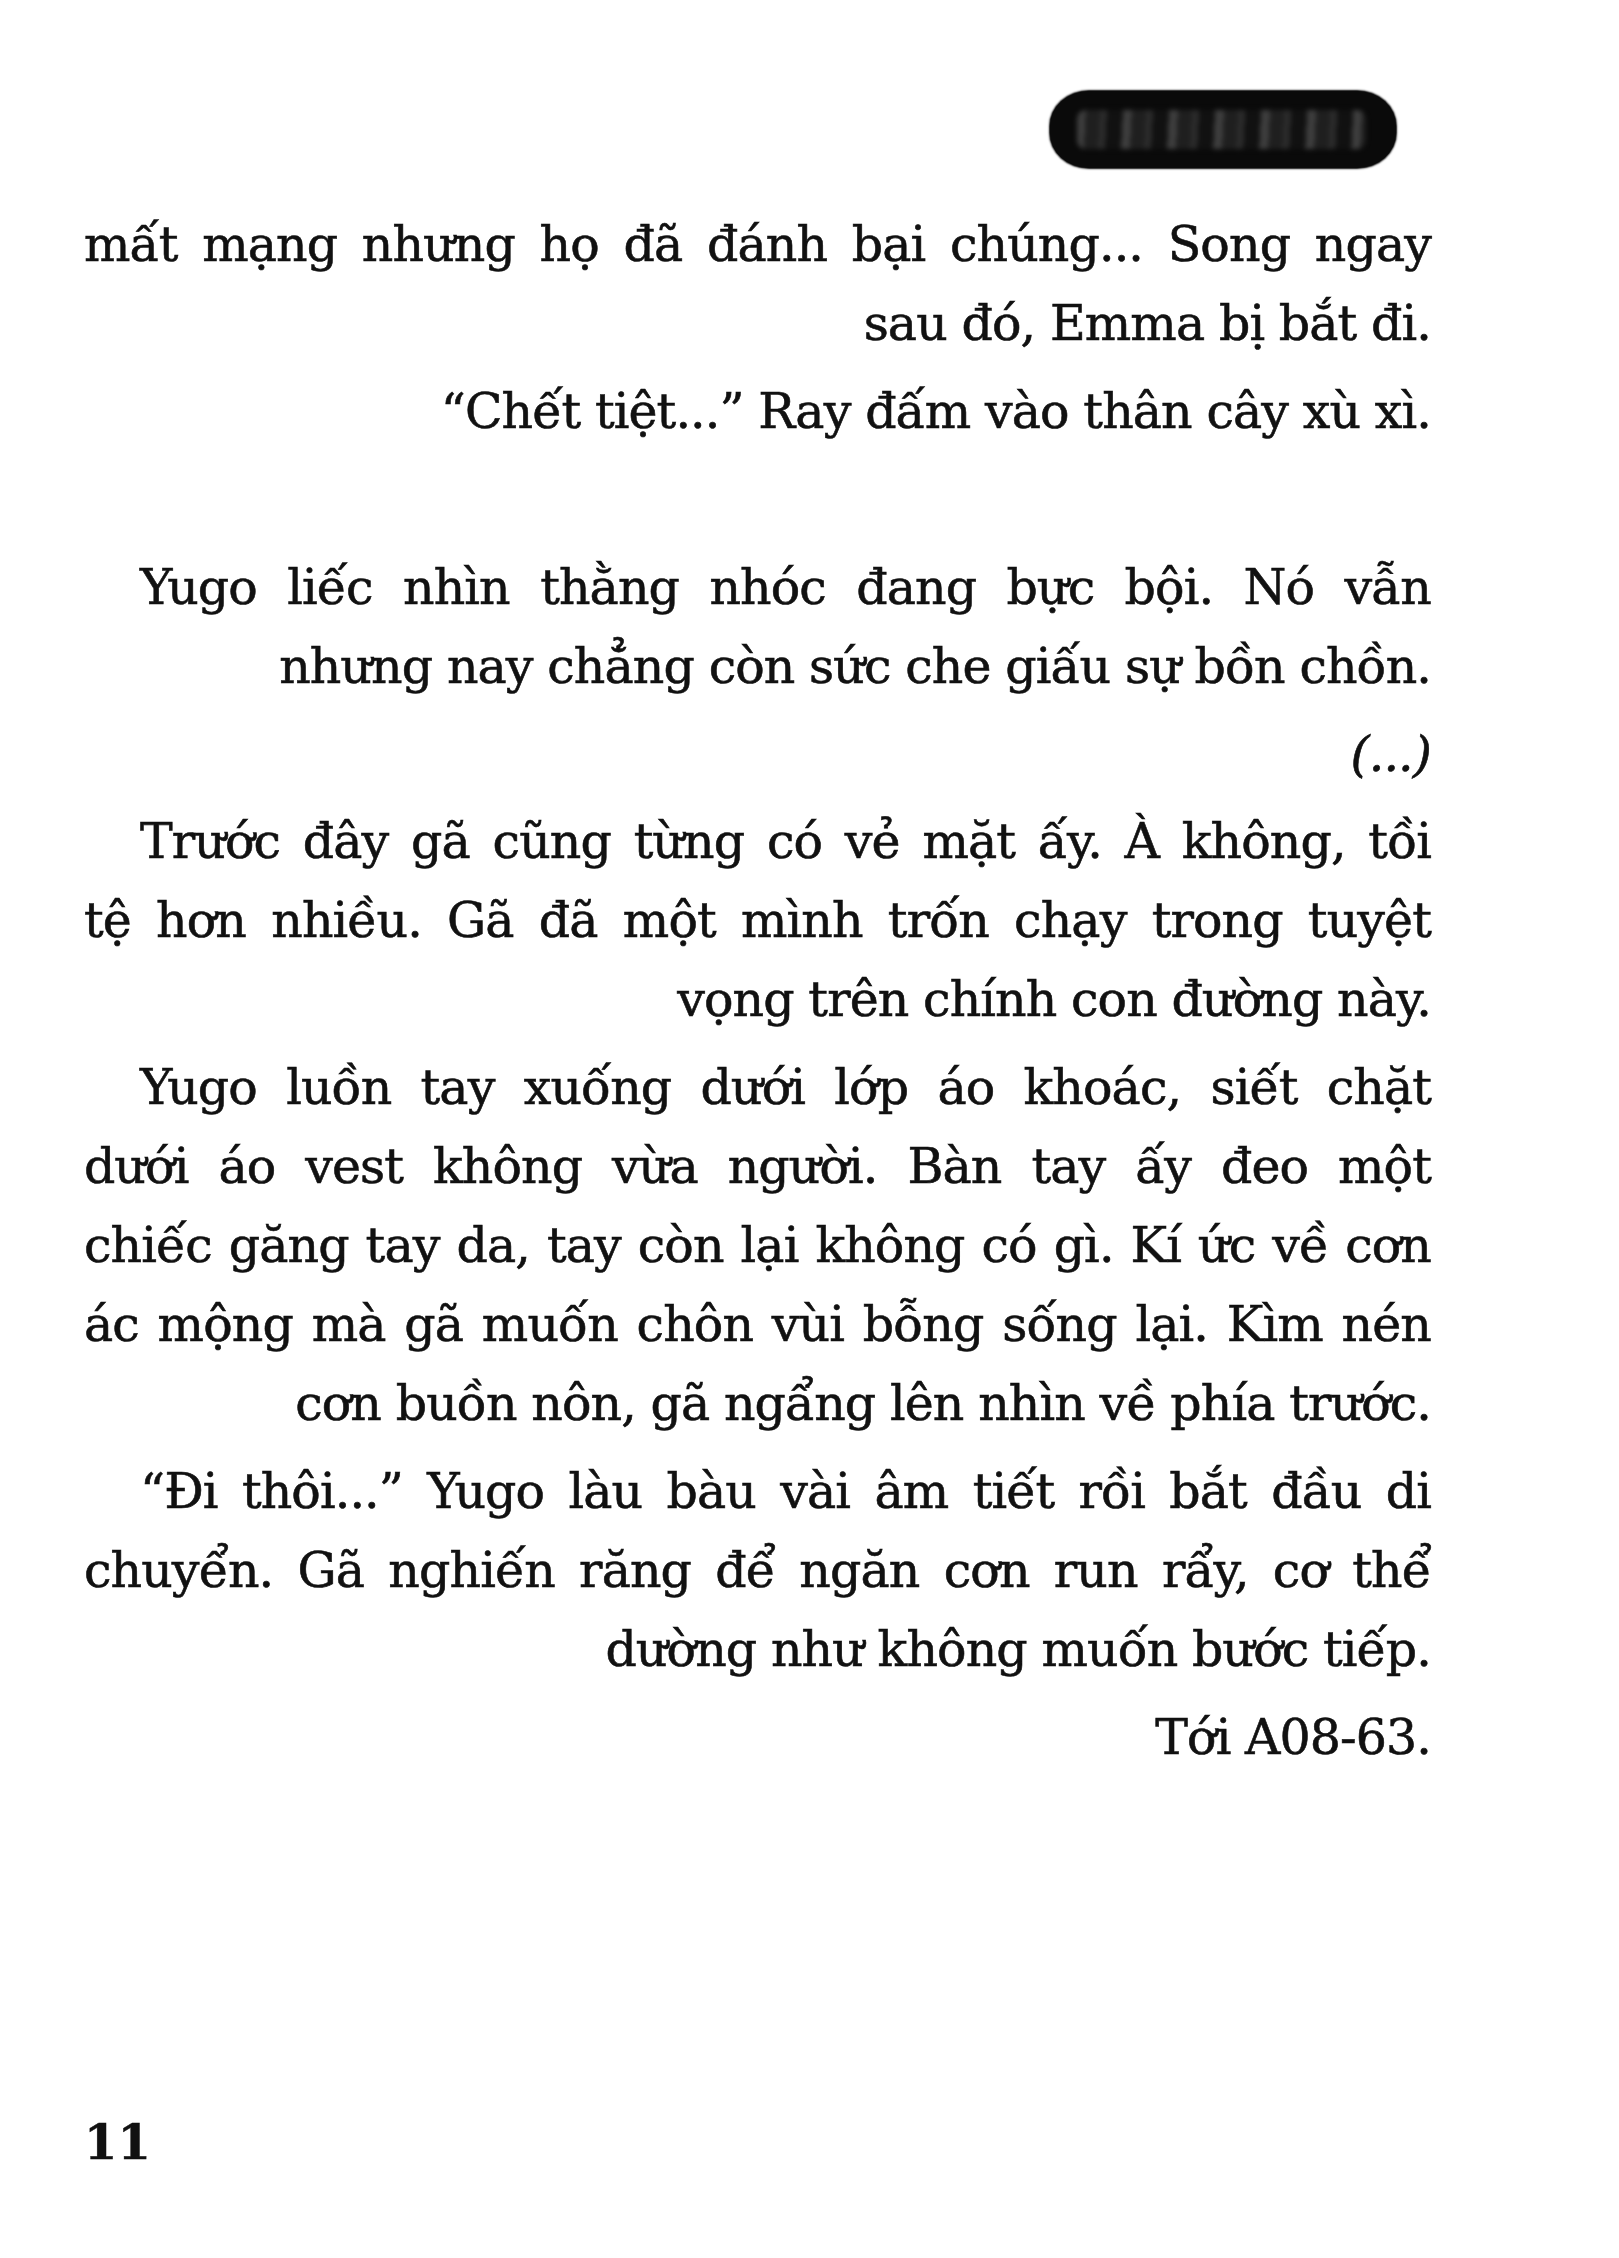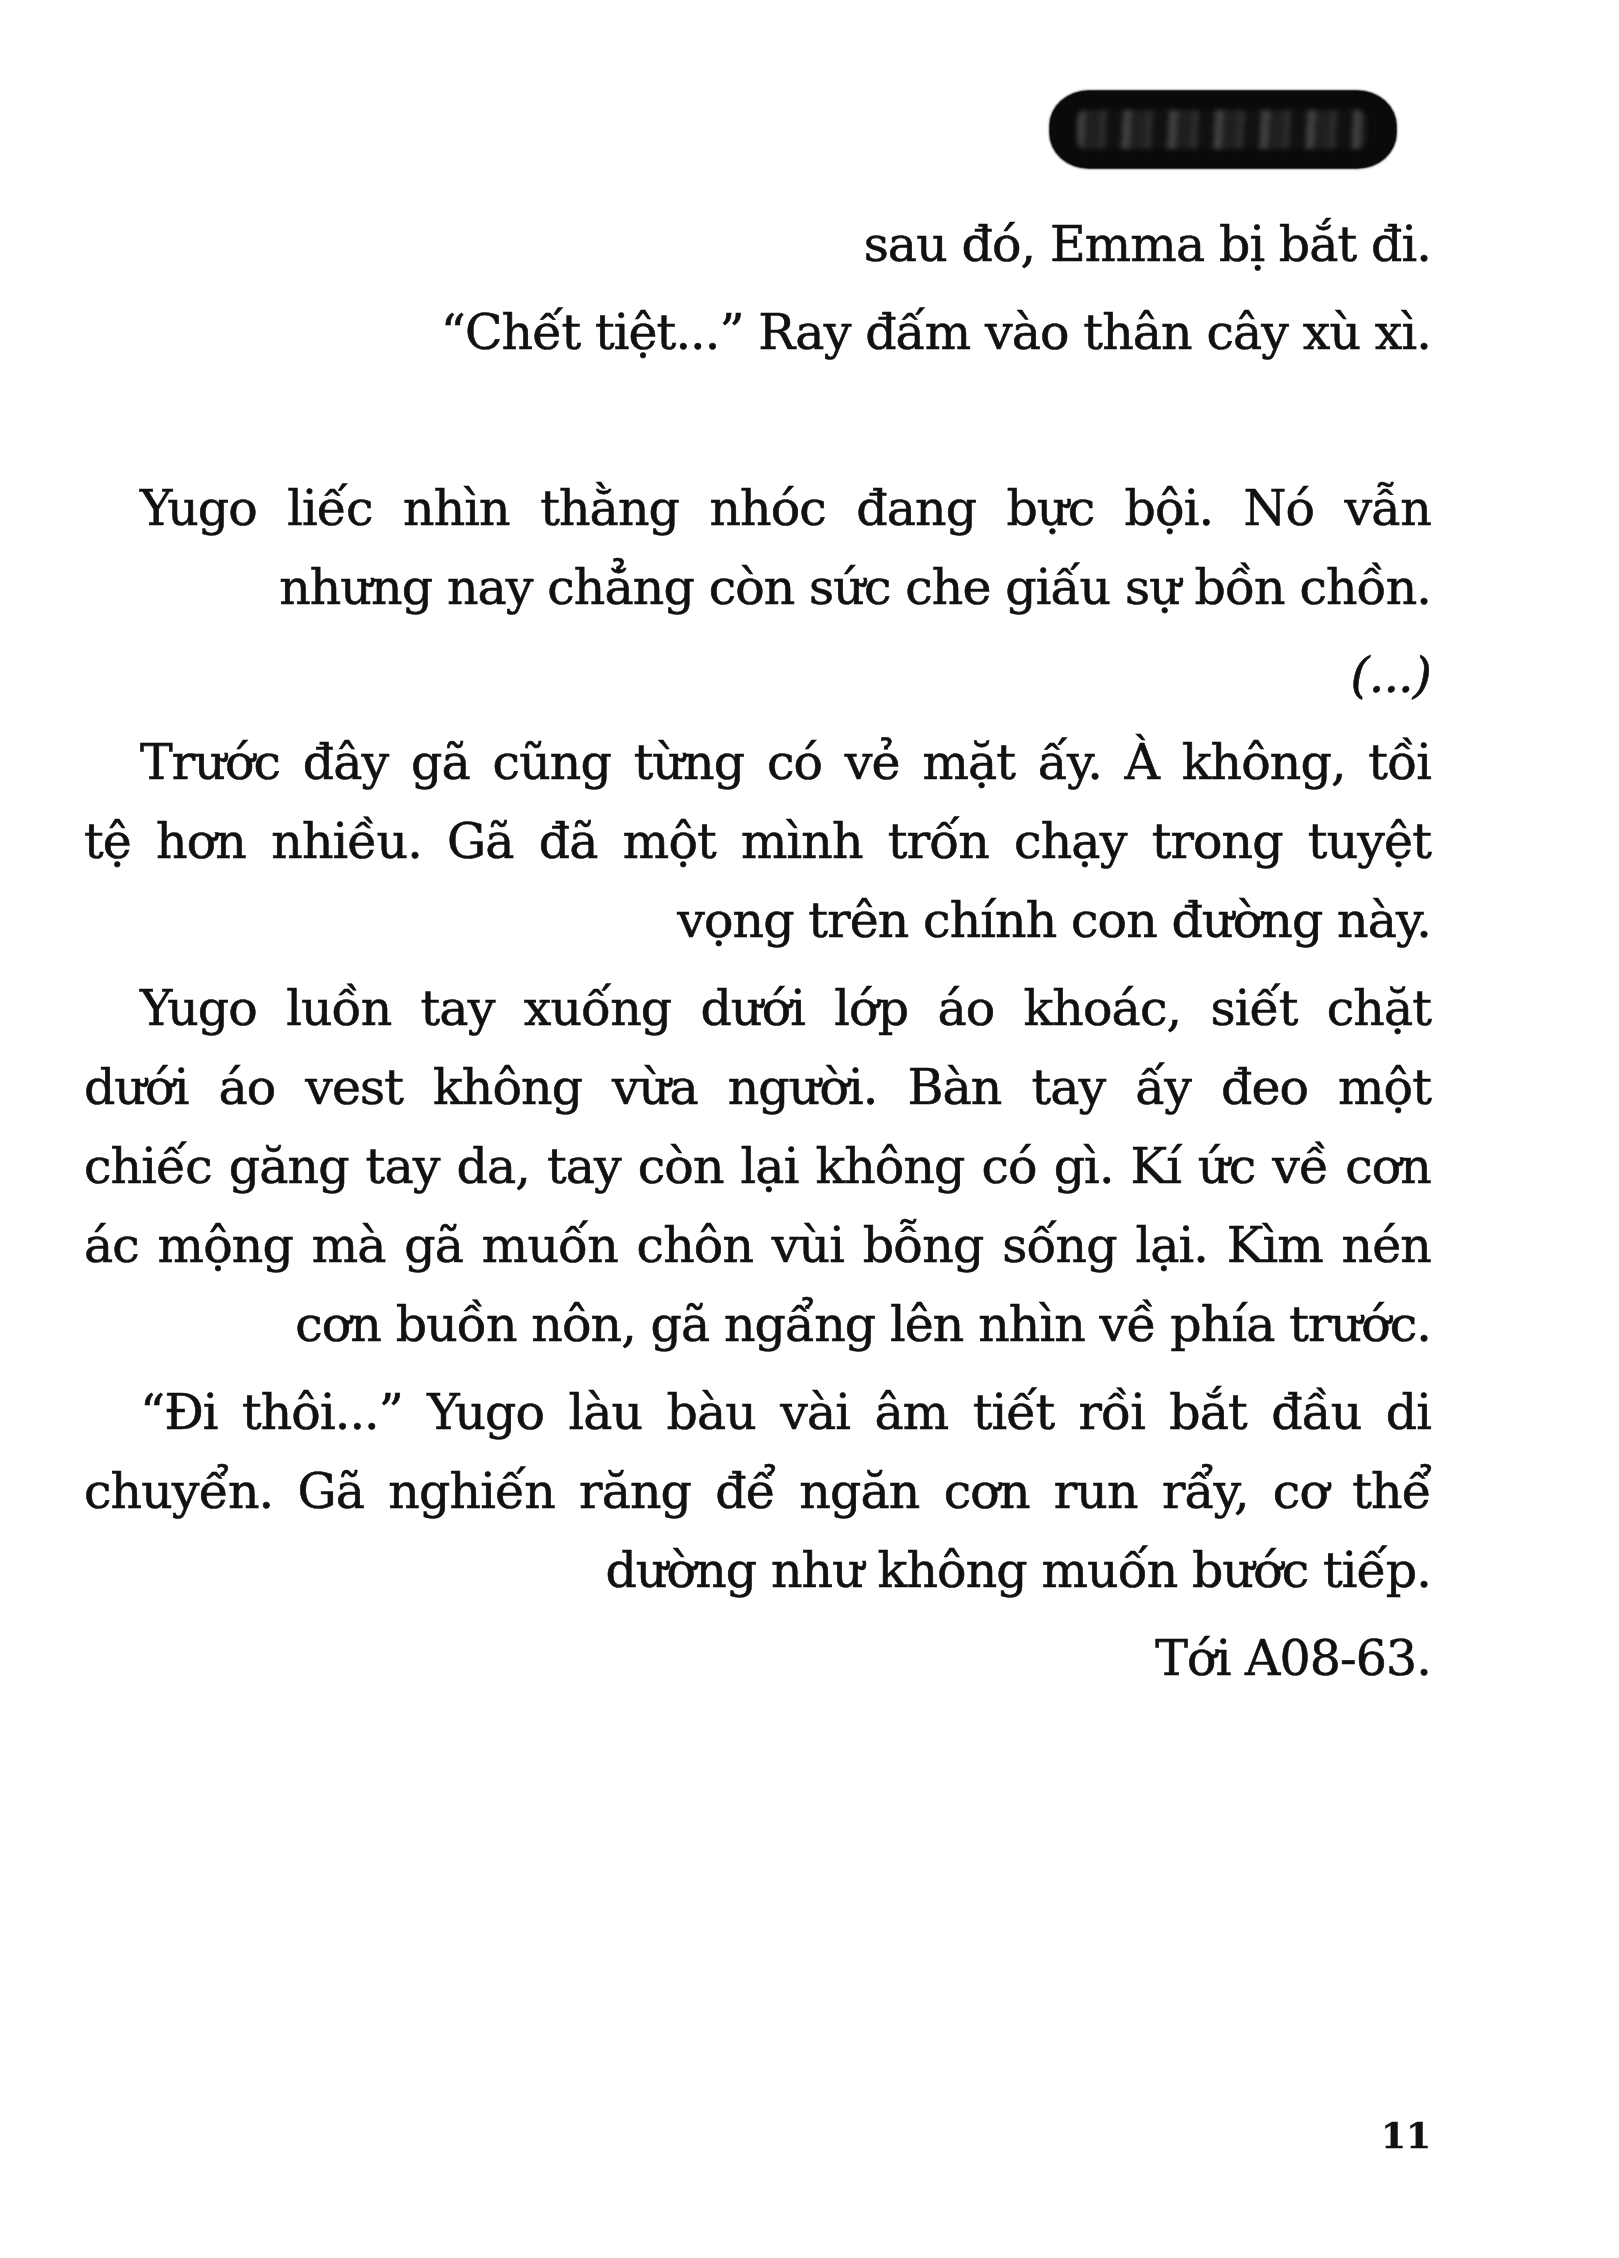--- a/index.html
+++ b/index.html
@@ -63,38 +63,38 @@
   .line { text-align: right; white-space: normal; }
   .line.just {
     text-align: justify;
     text-align-last: justify;
   }
   .page-number {
     position: absolute;
     left: 84px;
     top: 2114px;
     width: 1347px;
-    text-align: right;
-    font-size: 36px;
+    font-size: 48px;
     font-weight: bold;
     letter-spacing: 0;
     -webkit-text-stroke: 0.4px #111111;
   }
 </style>
 </head>
 <body>
 
 <div class="page">
 
   <div class="redaction-bar">
     <div class="redaction-smudge"></div>
   </div>
 
   <div class="text-block">
       <div class="paragraph">
+        <div class="line just">mất mạng nhưng họ đã đánh bại chúng... Song ngay</div>
         <div class="line">sau đó, Emma bị bắt đi.</div>
       </div>
       <div class="paragraph indent">
         <div class="line">“Chết tiệt...” Ray đấm vào thân cây xù xì.</div>
       </div>
       <div class="paragraph indent scene-break">
         <div class="line just">Yugo liếc nhìn thằng nhóc đang bực bội. Nó vẫn</div>
         <div class="line">nhưng nay chẳng còn sức che giấu sự bồn chồn.</div>
       </div>
       <div class="paragraph indent italic">

